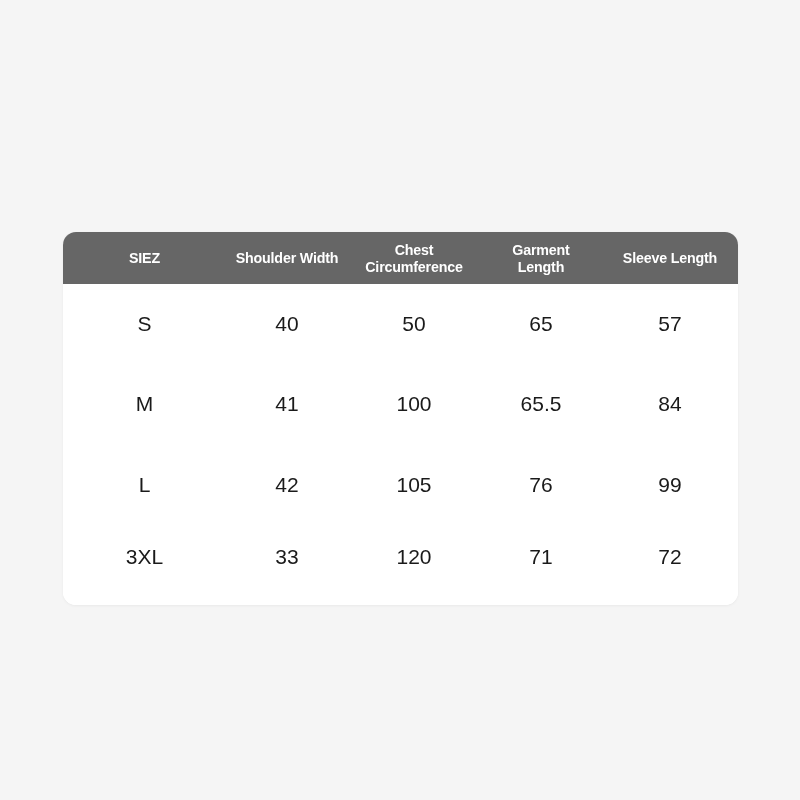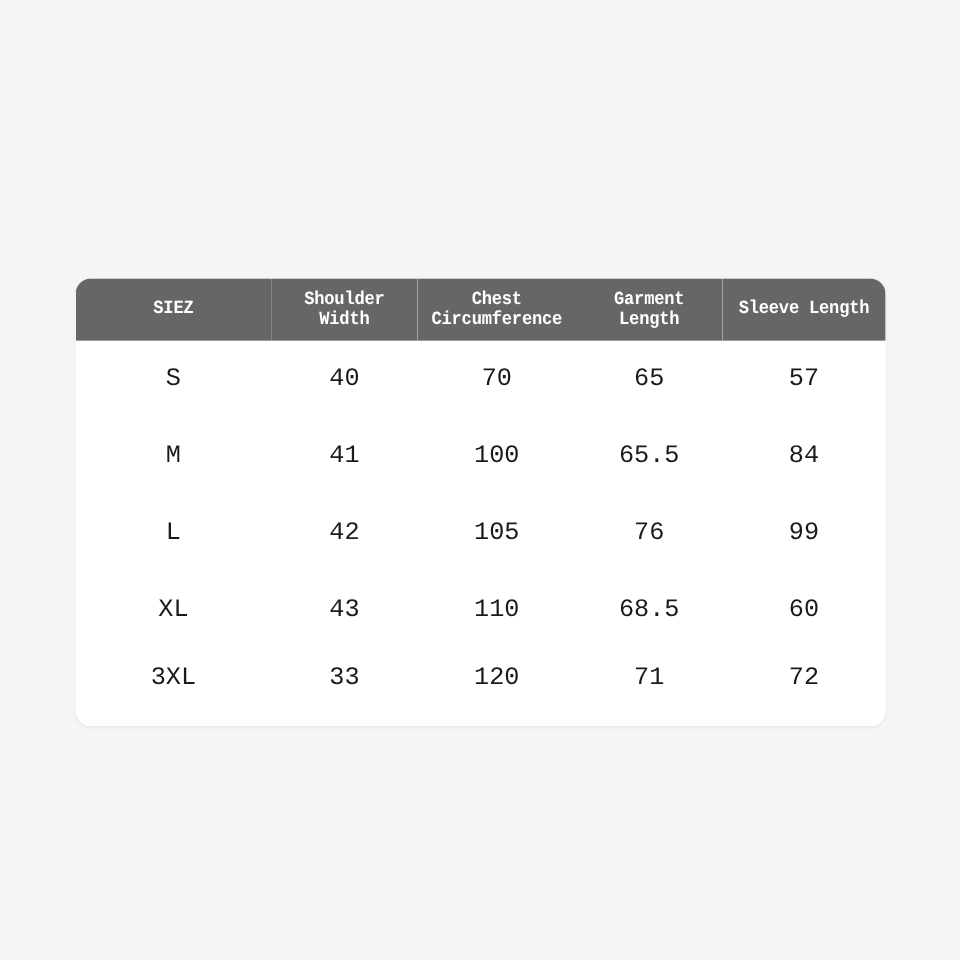--- a/index.html
+++ b/index.html
@@ -27,21 +27,20 @@
     box-shadow: 0 1px 3px rgba(0,0,0,0.05);
     overflow: hidden;
     box-sizing: border-box;
   }
 
   table.size-table {
     width: 100%;
     height: 100%;
     border-collapse: collapse;
     table-layout: fixed;
-    font-family: Liberation Mono, monospace;
   }
 
   
   thead tr.header-row {
     background: #666666;
     height: 52px;
   }
   thead th {
     color: #ffffff;
     font-weight: bold;
@@ -100,46 +99,39 @@
 Circumference</th>
         <th>Garment
 Length</th>
         <th>Sleeve Length</th>
       </tr>
     </thead>
     <tbody>
       <tr class="data-row">
         <td>S</td>
         <td>40</td>
-        <td>70</td>
+        <td>50</td>
         <td>65</td>
         <td>57</td>
       </tr>
       <tr class="data-row">
         <td>M</td>
         <td>41</td>
         <td>100</td>
         <td>65.5</td>
         <td>84</td>
       </tr>
       <tr class="data-row">
         <td>L</td>
         <td>42</td>
         <td>105</td>
         <td>76</td>
         <td>99</td>
       </tr>
       <tr class="data-row">
-        <td>XL</td>
-        <td>43</td>
-        <td>110</td>
-        <td>68.5</td>
-        <td>60</td>
-      </tr>
-      <tr class="data-row">
         <td>3XL</td>
         <td>33</td>
         <td>120</td>
         <td>71</td>
         <td>72</td>
       </tr>
     </tbody>
   </table>
 </div>
 

